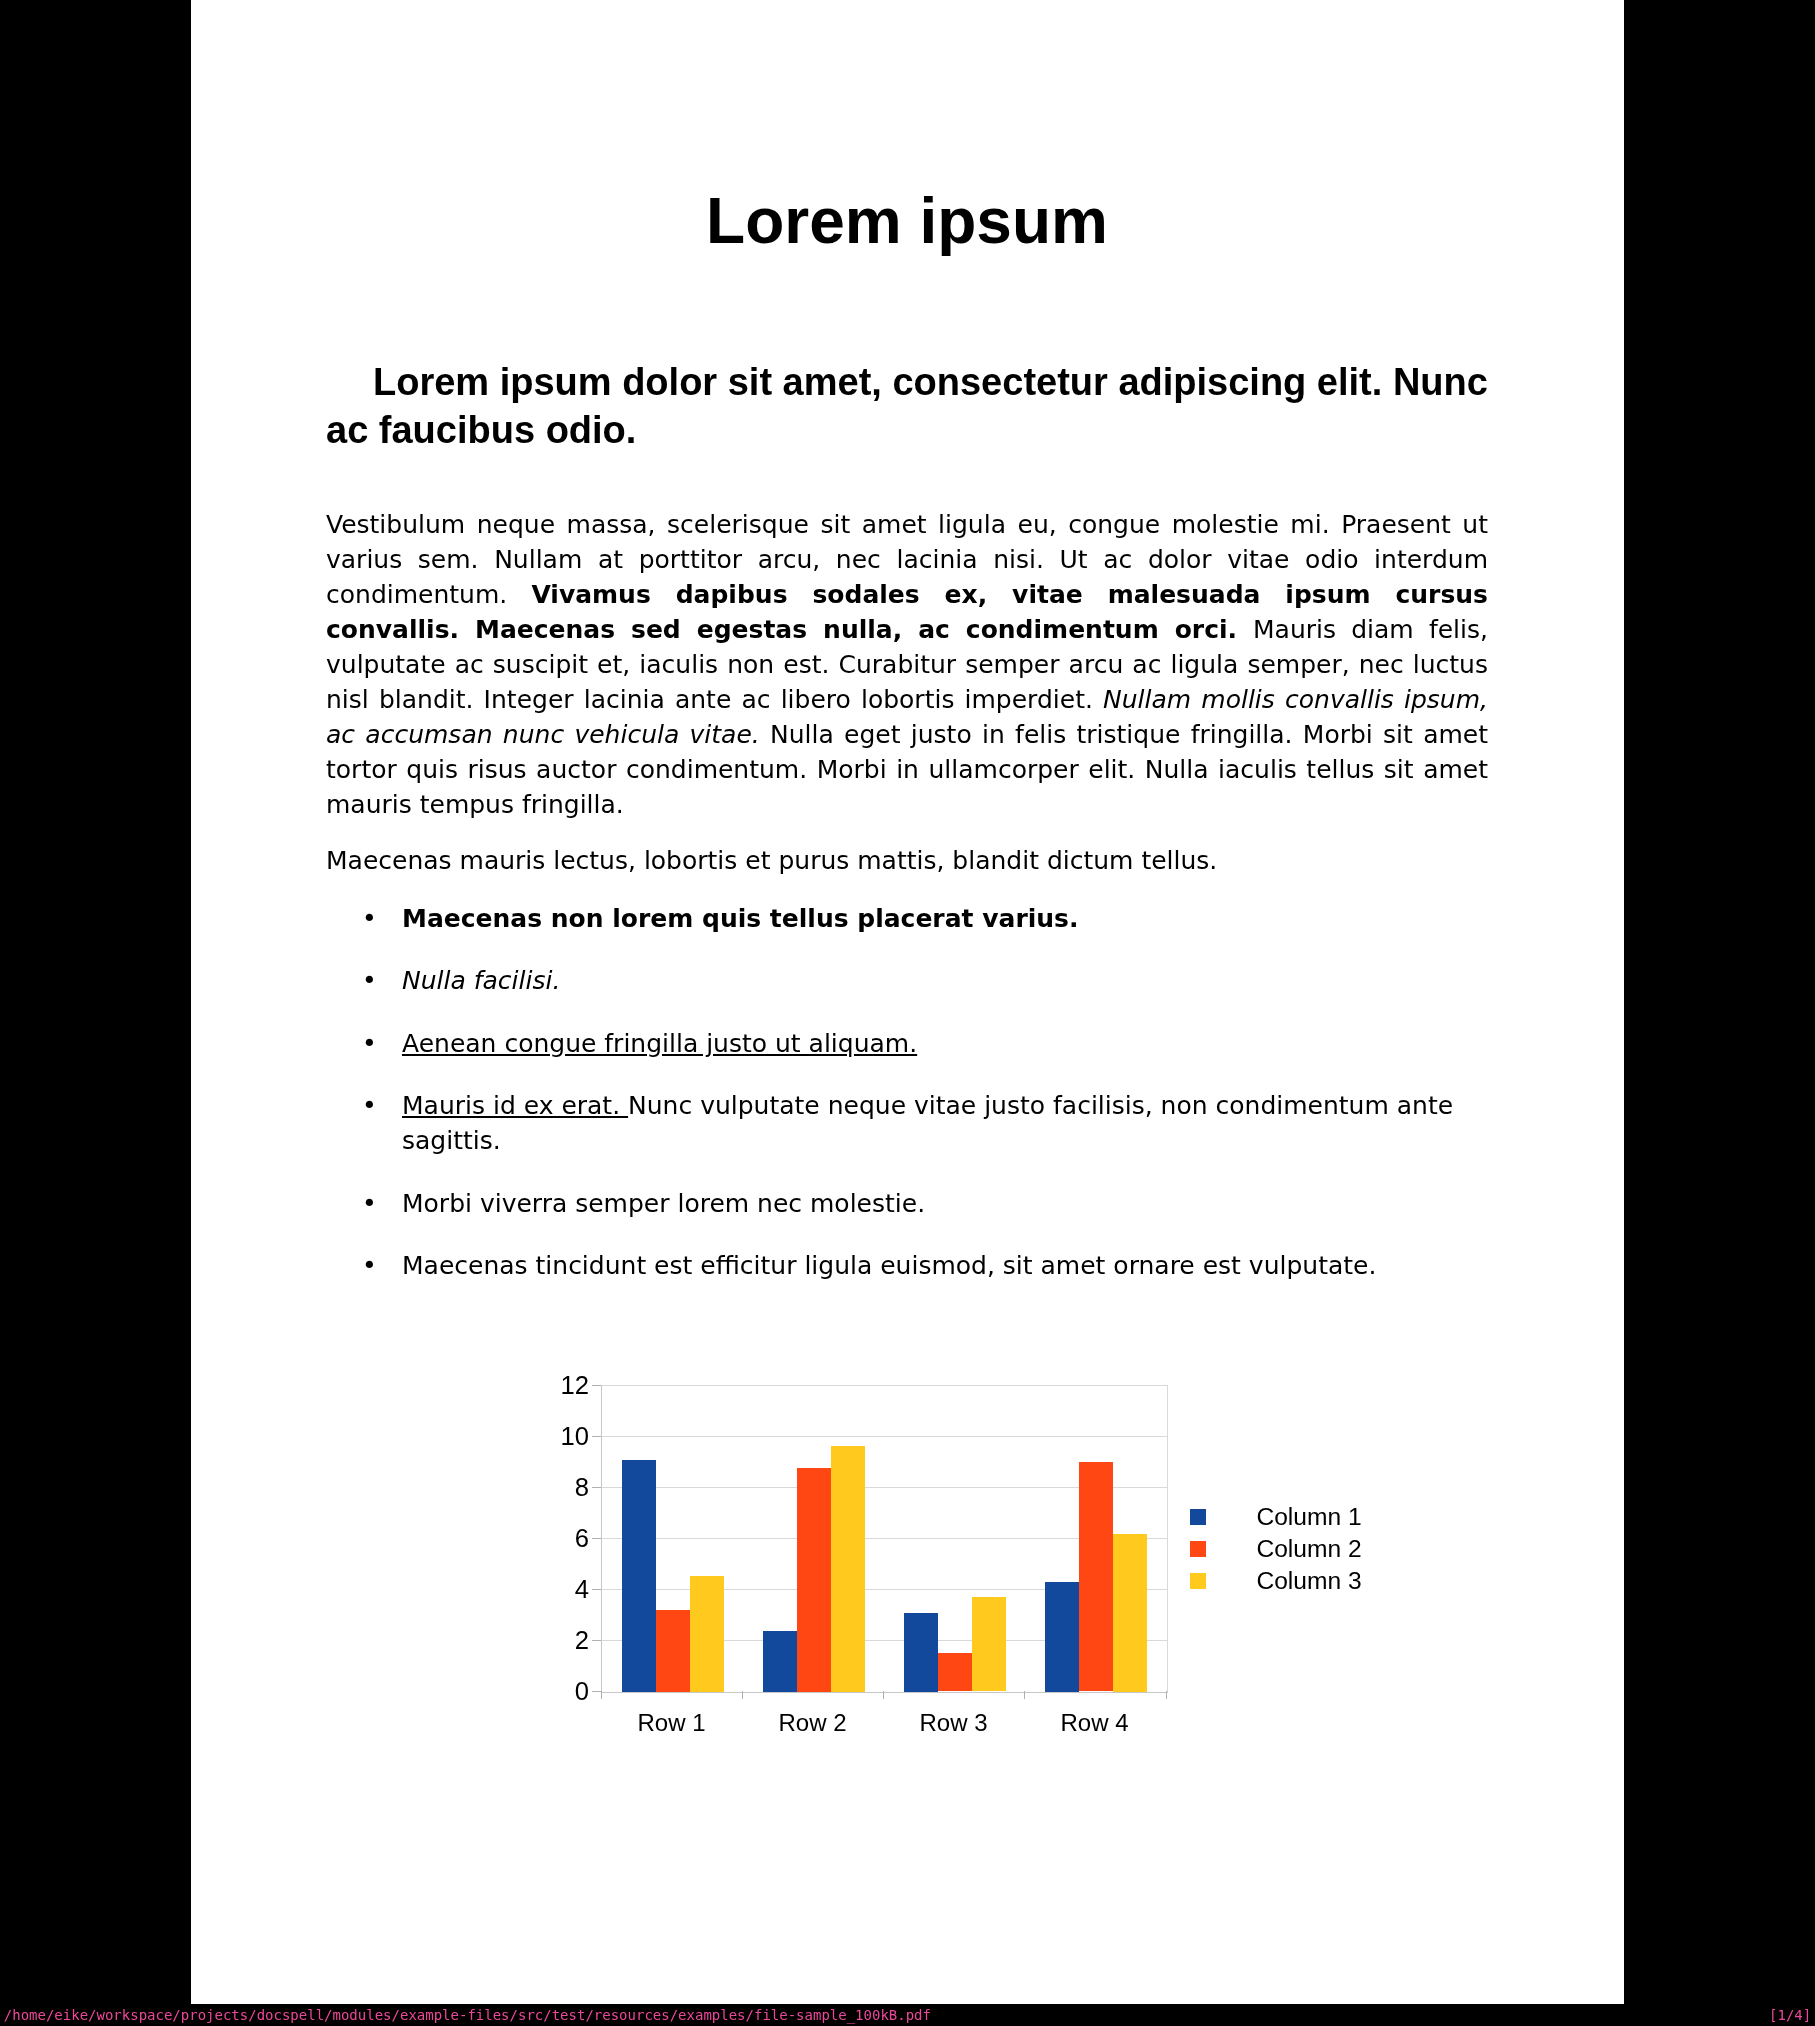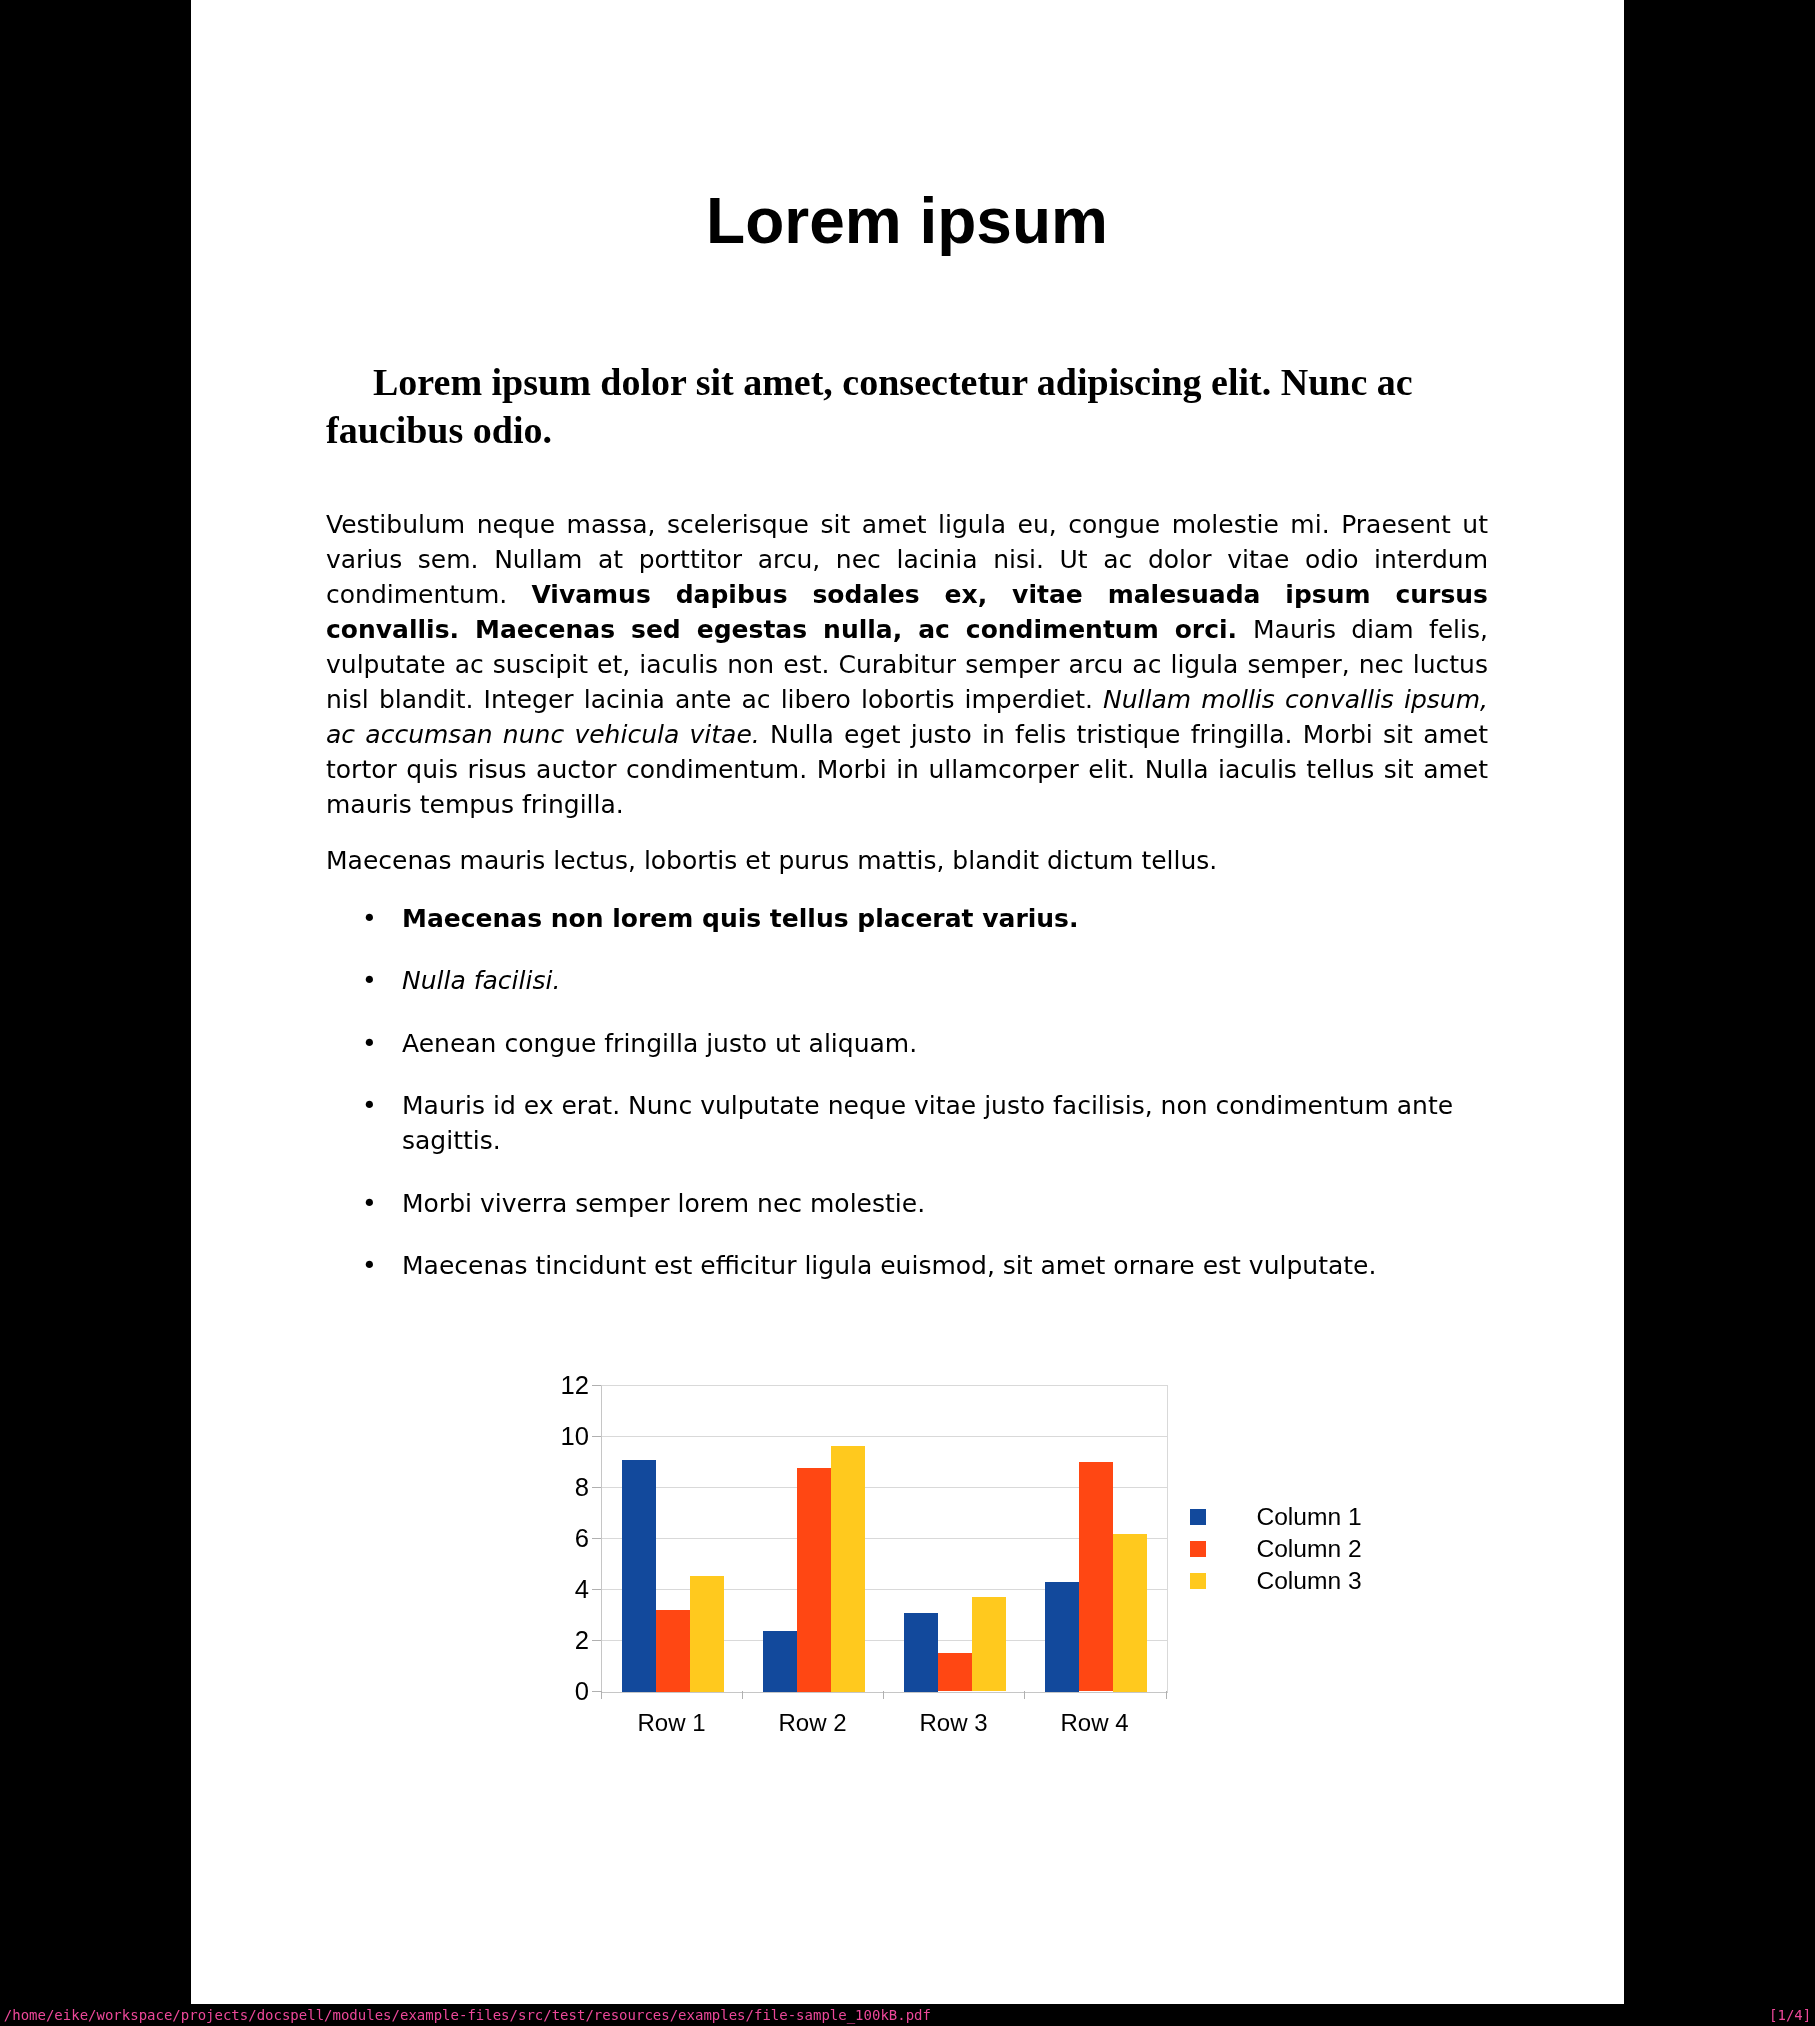--- a/index.html
+++ b/index.html
@@ -22,21 +22,21 @@
   .doc-title{
     margin:180px 0 0 0;
     font-family:"Liberation Sans",sans-serif;
     font-weight:bold;
     font-size:64px;
     line-height:83px;
     text-align:center;
   }
   .doc-heading{
     margin:95px 0 0 0;
-    font-family:Liberation Serif, serif;
+    font-family:Liberation Sans, sans-serif;
     font-weight:bold;
     font-size:38px;
     line-height:48px;
     text-indent:47px;
   }
   .body-par{
     margin:53px 0 0 0;
     font-size:25px;
     line-height:35px;
     text-align:justify;
@@ -59,21 +59,21 @@
     padding-left:76px;
   }
   .bullet-list li::before{
     content:"•";
     position:absolute;
     left:36px;top:0;
     font-size:25px;
   }
   .seg-bold{font-weight:bold;}
   .seg-italic{font-style:italic;}
-  .seg-underline{}
+  .seg-underline{text-decoration:underline;}
   
   .chart{
     position:relative;
     margin:91px 0 0 216px;
     width:890px;height:379px;
     font-family:"Liberation Sans",sans-serif;
   }
   .plot{
     position:absolute;left:59px;top:11.4px;
     width:565px;height:306px;

